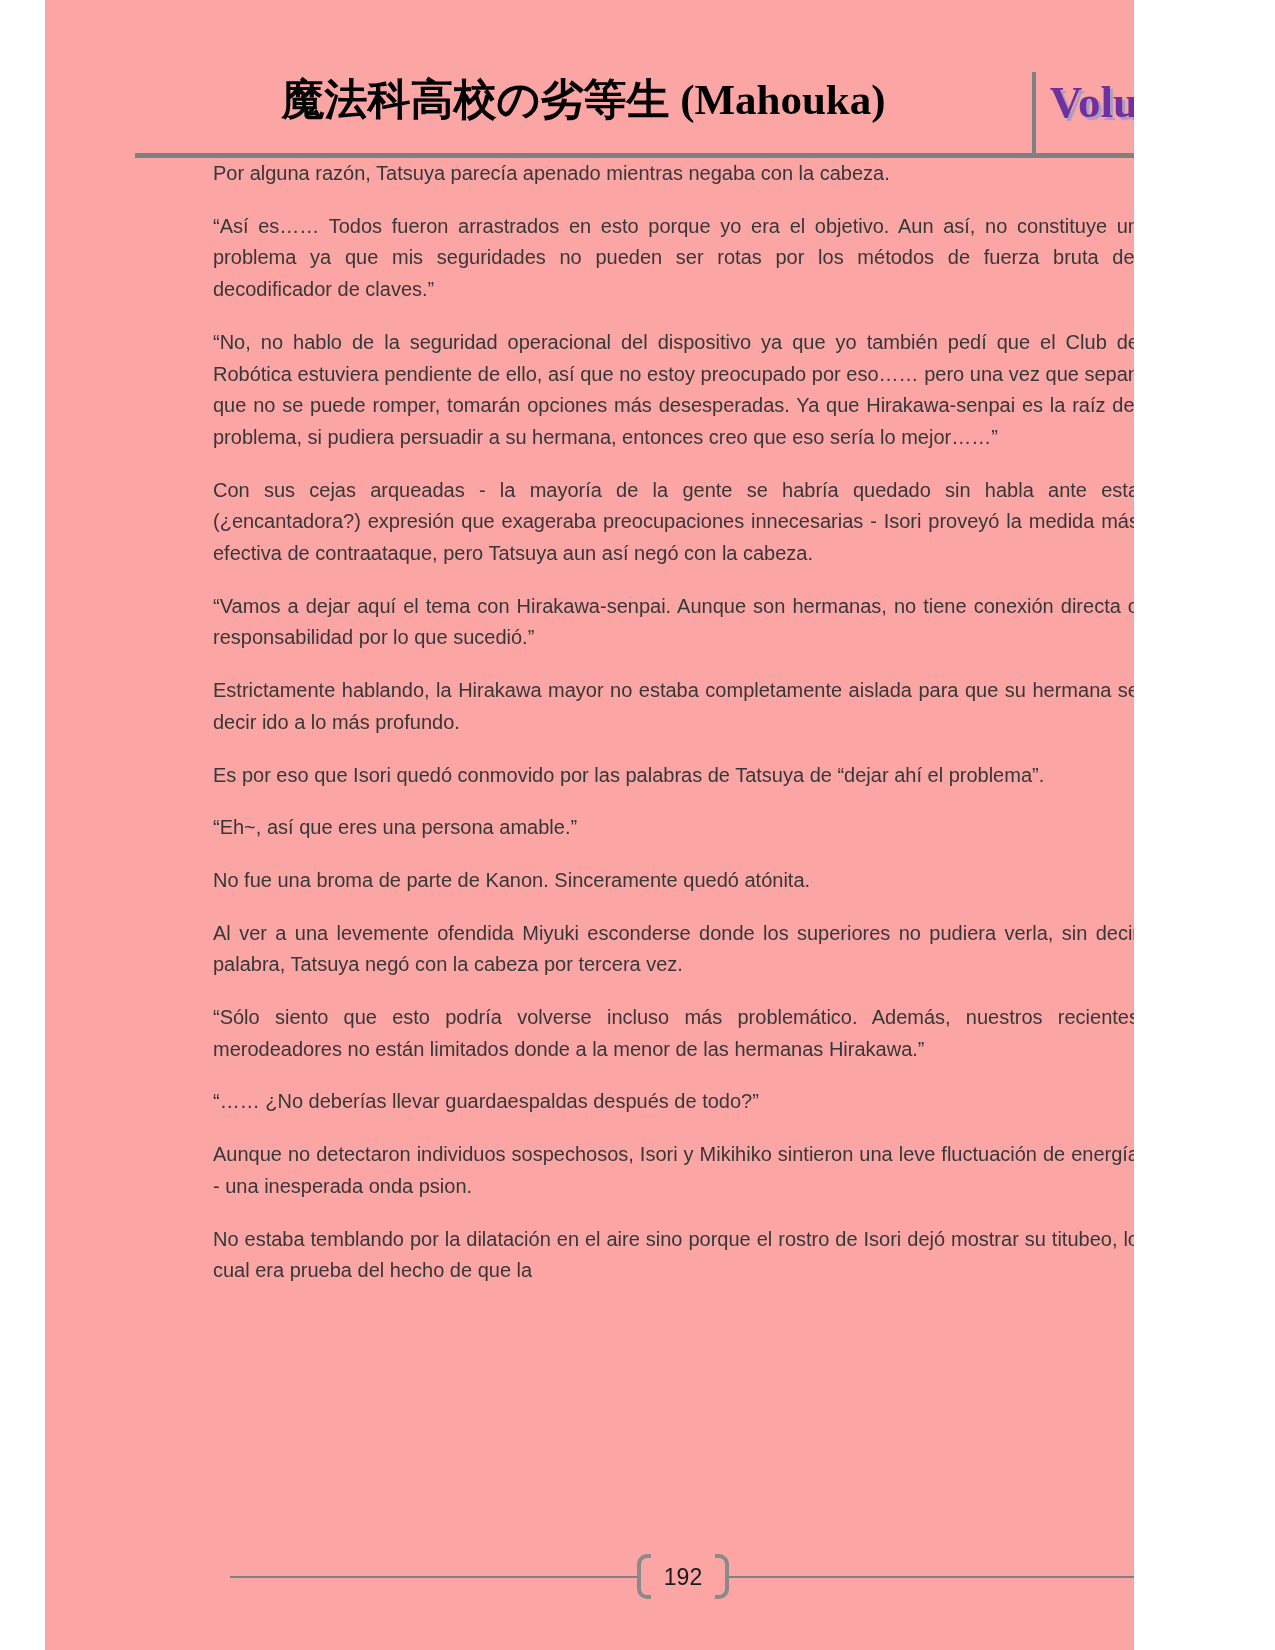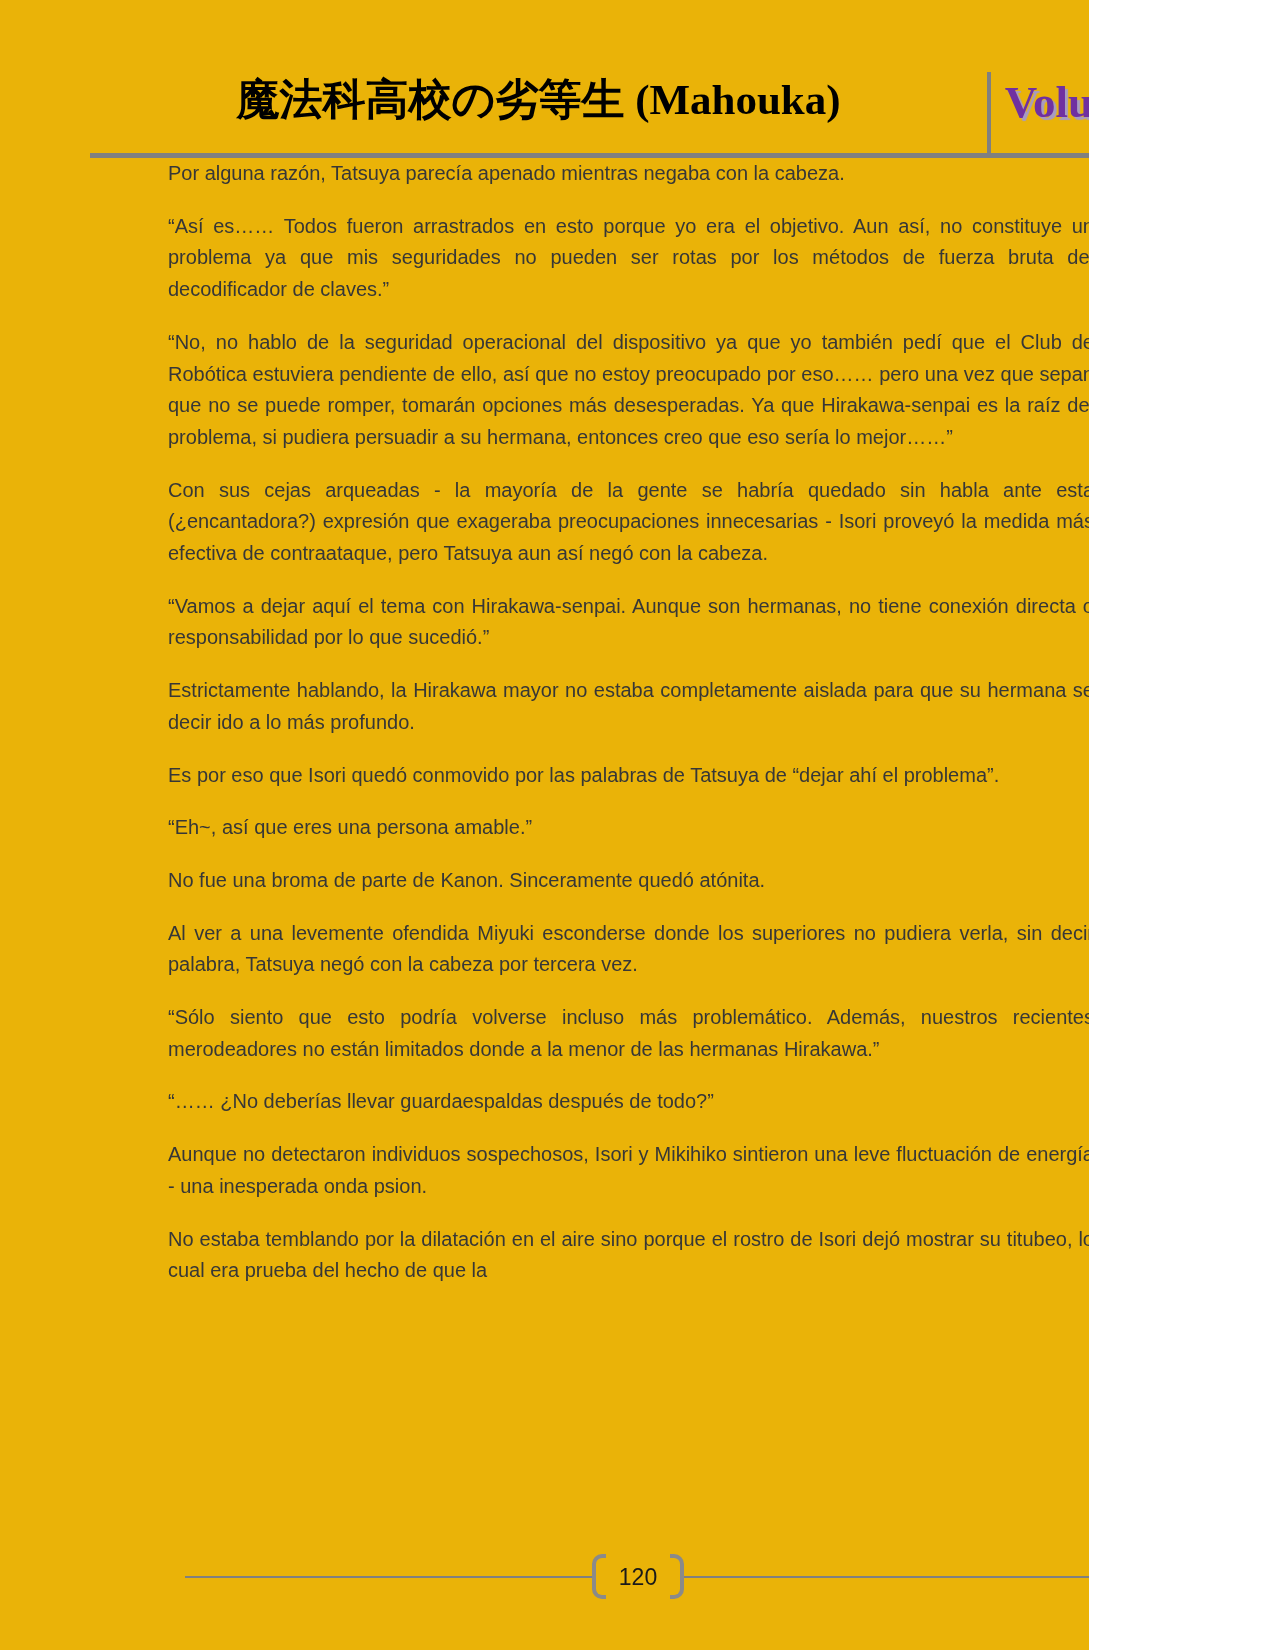--- a/index.html
+++ b/index.html
@@ -1,22 +1,23 @@
 <!DOCTYPE html>
 <html><head>
 <meta charset="utf-8">
 <style>
   html, body { margin: 0; padding: 0; background: #ffffff; }
   .page {
     position: relative;
     width: 1089px;
     height: 1650px;
-    background: #eab308;
+    background: #fca5a5;
     overflow: hidden;
     font-family: "Liberation Sans", sans-serif;
+    margin-left: 45px;
   }
 
   
   .header-title {
     position: absolute;
     left: 90px;
     top: 70px;
     width: 897px;
     text-align: center;
     font-family: "Liberation Serif", serif;
@@ -149,19 +150,19 @@
       <p>“Sólo siento que esto podría volverse incluso más problemático. Además, nuestros recientes merodeadores no están limitados donde a la menor de las hermanas Hirakawa.”</p>
       <p>“…… ¿No deberías llevar guardaespaldas después de todo?”</p>
       <p>Aunque no detectaron individuos sospechosos, Isori y Mikihiko sintieron una leve fluctuación de energía - una inesperada onda psion.</p>
       <p>No estaba temblando por la dilatación en el aire sino porque el rostro de Isori dejó mostrar su titubeo, lo cual era prueba del hecho de que la</p>
     </div>
 
   <div class="footer-line-left"></div>
 
   <div class="footer-bracket-left"></div>
 
-  <div class="page-number">120</div>
+  <div class="page-number">192</div>
 
   <div class="footer-bracket-right"></div>
 
   <div class="footer-line-right"></div>
 
 </div>
 
 </body></html>

